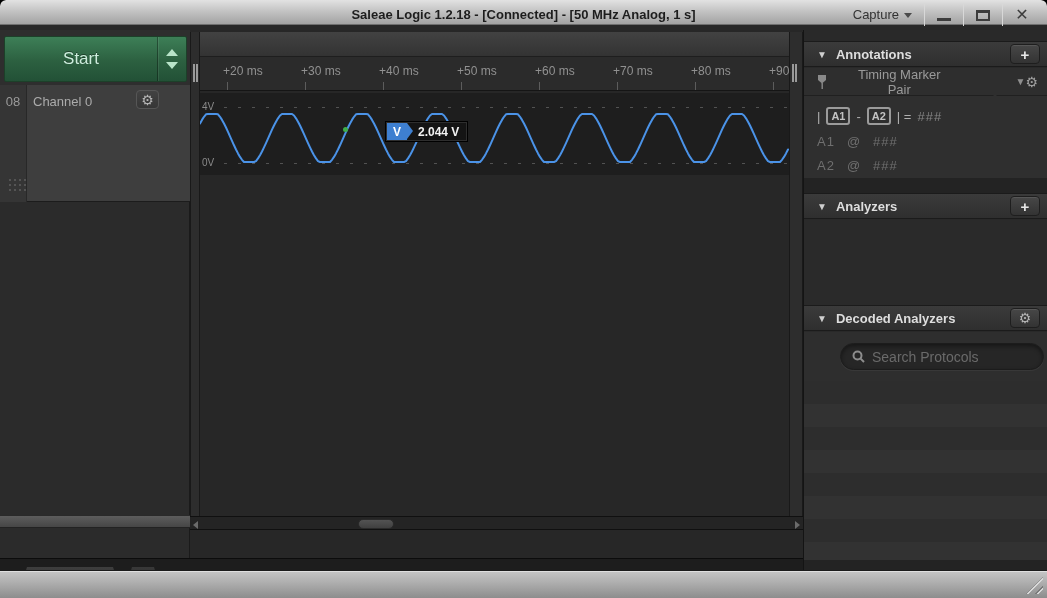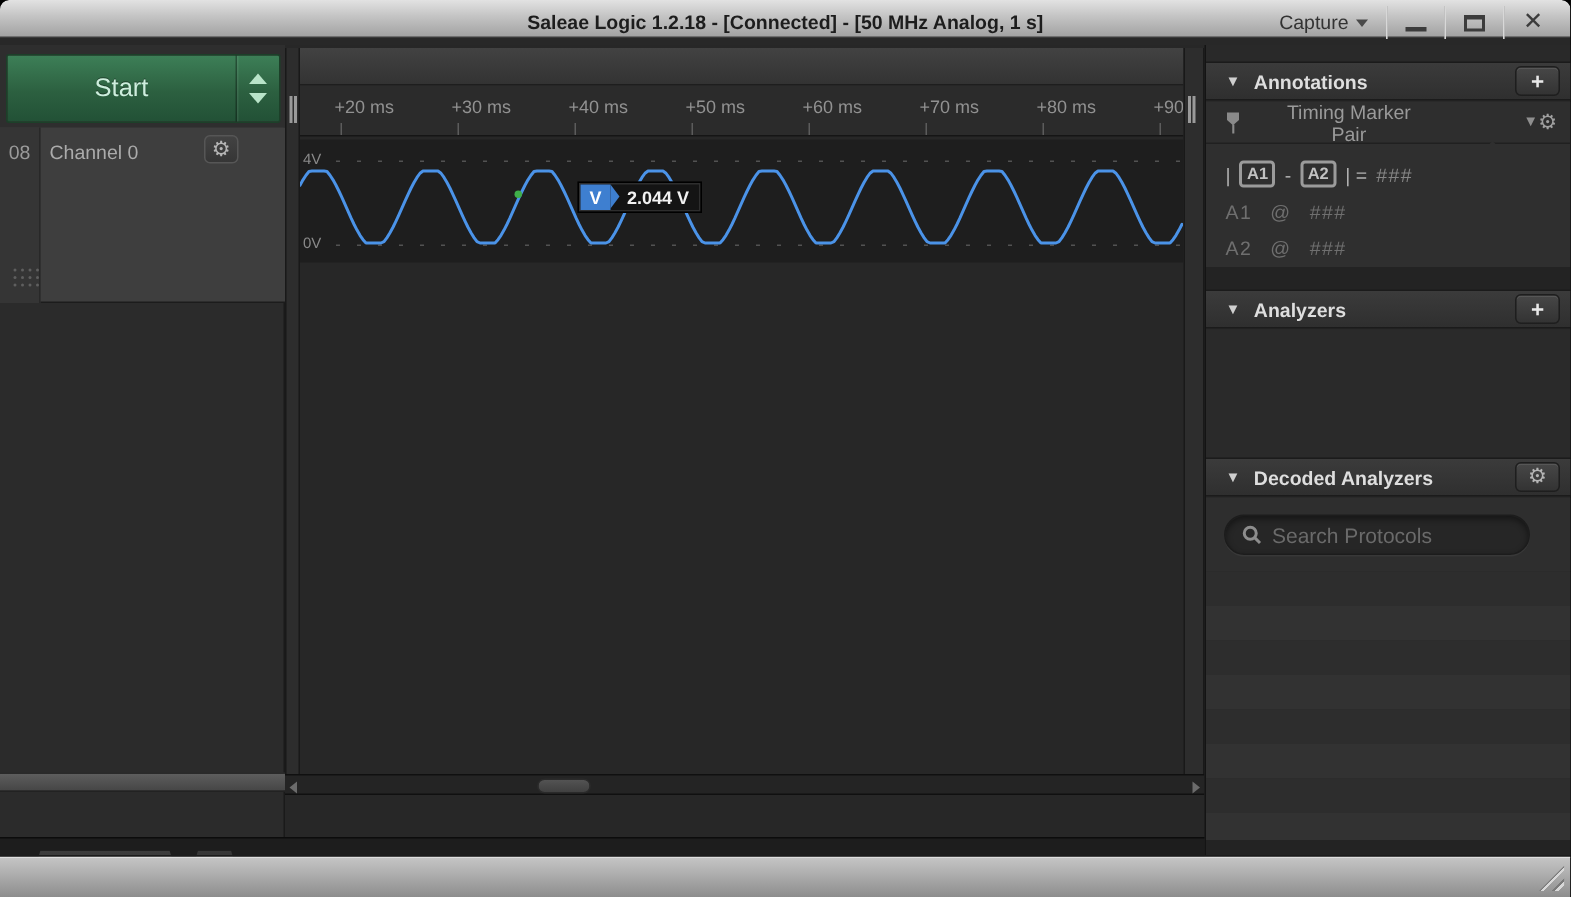--- a/index.html
+++ b/index.html
@@ -127,21 +127,21 @@
   #marker-values { position:absolute; left:0; top:66px; width:244px; height:82px; background:#2f2f2f; padding:8px 0 0 13px; }
   .formula-line { display:flex; align-items:center; gap:6px; font-size:13px; color:#b0b0b0; height:24px; }
   .marker-chip { border:2px solid #9b9b9b; border-radius:3px; padding:0 3px; font-size:11px; font-weight:bold; color:#c2c2c2; line-height:14px; }
   .formula-result { color:#858585; letter-spacing:1px; }
   .at-line { display:flex; align-items:center; gap:12px; font-size:13px; color:#6f6f6f; height:22px; margin-top:2px; letter-spacing:1px; }
   #section-gap { position:absolute; left:0; top:148px; width:244px; height:15px; background:#232323; }
   #analyzers-header { top:163px; }
   #analyzers-empty { position:absolute; left:0; top:190px; width:244px; height:85px; background:#2a2a2a; }
   #decoded-header { top:275px; }
   #search-block { position:absolute; left:0; top:302px; width:244px; height:49px; background:#2e2e2e; }
-  #search-pill { position:absolute; left:12px; top:11px; width:204px; height:27px; border-radius:14px;
+  #search-pill { position:absolute; left:36px; top:11px; width:204px; height:27px; border-radius:14px;
     background:#262626; border:1px solid #1c1c1c; box-shadow:inset 0 2px 4px rgba(0,0,0,.45), 0 1px 0 rgba(255,255,255,.05);
     display:flex; align-items:center; padding-left:11px; gap:7px; }
   #search-input { background:transparent; border:none; outline:none; width:160px;
     font-size:14px; color:#bbb; font-family:"Liberation Sans","DejaVu Sans",sans-serif; }
   #search-input::placeholder { color:#6a6a6a; opacity:1; }
   #protocol-list { position:absolute; left:0; top:351px; width:244px; height:179px; overflow:hidden; }
   .stripe { width:244px; height:23px; }
   .stripe:nth-child(odd) { background:#2d2d2d; }
   .stripe:nth-child(even) { background:#323232; }
   #sidebar-bottom { position:absolute; left:0; top:530px; width:244px; height:10px; background:#232323; }

